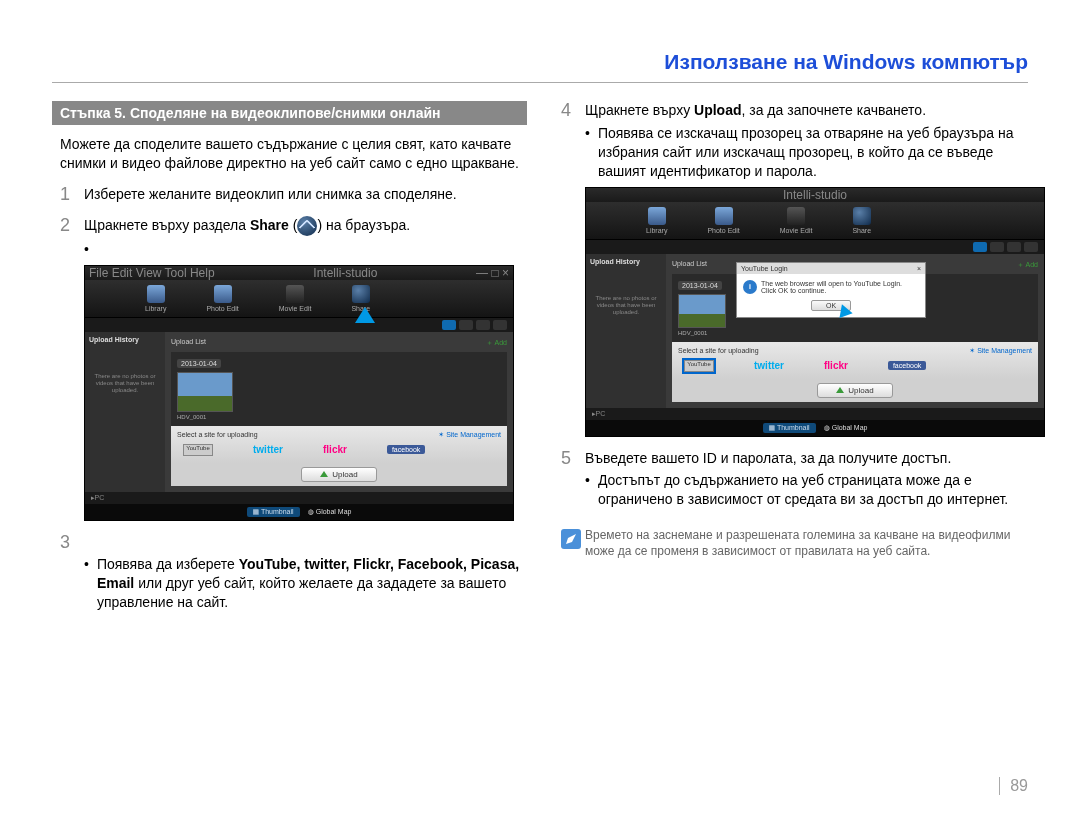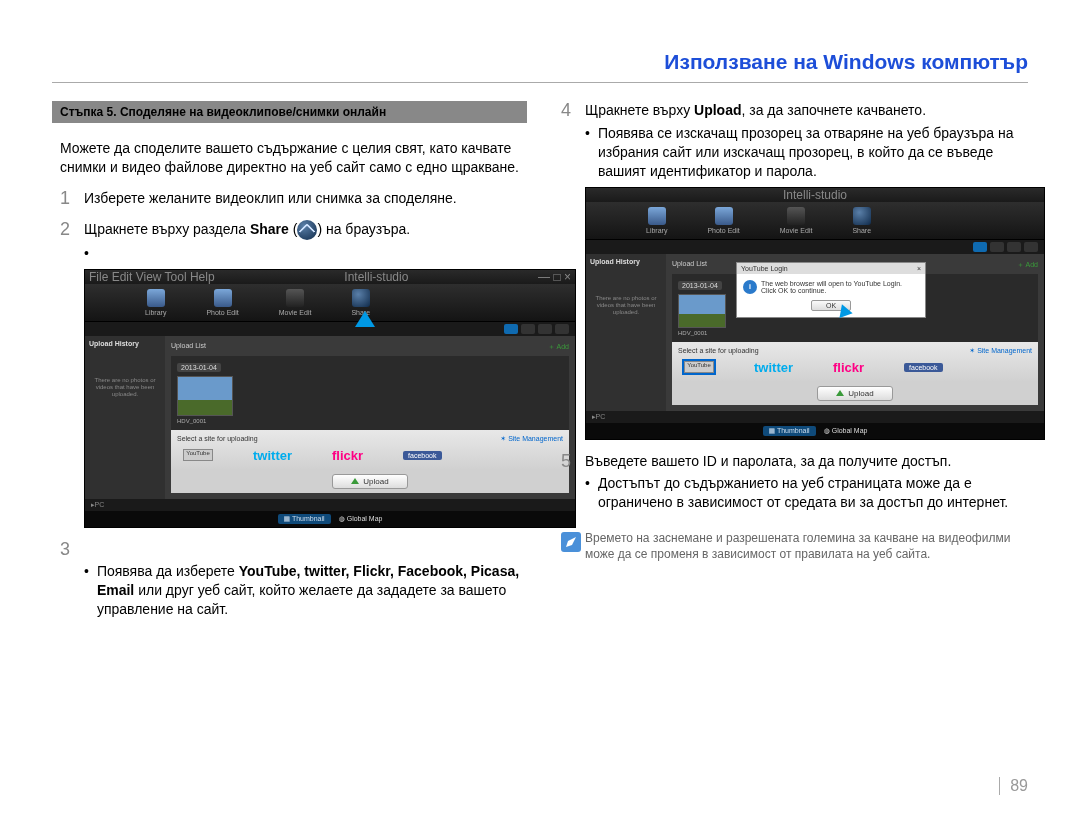--- a/index.html
+++ b/index.html
@@ -25,25 +25,25 @@
     .columns {
       display: flex;
       gap: 26px;
     }
     .col {
       flex: 1;
       min-width: 0;
     }
     .step-banner {
       background: #888;
-      color: #000000;
+      color: #ffffff;
       font-weight: bold;
-      font-size: 12px;
+      font-size: 14px;
       padding: 4px 8px;
-      margin-bottom: 16px;
+      margin-bottom: 10px;
     }
     .intro {
       margin: 0 8px 12px 8px;
       line-height: 1.35;
     }
     .num-item {
       display: flex;
       gap: 10px;
       margin: 12px 0 4px 8px;
     }
@@ -80,21 +80,21 @@
       width: 10px; height: 10px;
       border: 2px solid #cfe3ff;
       border-left: none;
       border-bottom: none;
       transform: rotate(-45deg) translate(-1px,1px);
       border-radius: 0 3px 0 0;
     }
 
     
     .shot {
-      width: 492px;
+      width: 430px;
       margin: 6px 0 12px 32px;
       border: 1px solid #000;
       background: #000;
       font-size: 9px;
       color: #ddd;
     }
     .shot-small { width: 460px; margin-left: 32px; }
     .titlebar {
       height: 14px;
       background: linear-gradient(#2a2a2a,#1a1a1a);
@@ -131,21 +131,21 @@
     .main-h{font-size:7px;color:#ccc;margin-bottom:4px;display:flex;justify-content:space-between;}
     .thumb-row{background:#2a2a2a;padding:6px;display:flex;gap:6px;align-items:flex-start;min-height:60px;}
     .date-chip{font-size:7px;color:#ddd;background:#444;padding:1px 4px;border-radius:2px;margin-bottom:4px;display:inline-block;}
     .thumb{width:56px;height:40px;background:linear-gradient(#6a9acb 60%,#4a6a2a 60%);border:1px solid #555;}
     .thumb-cap{font-size:6px;color:#aaa;margin-top:2px;}
     .empty-msg{font-size:6px;color:#888;margin-top:30px;text-align:center;line-height:1.2;}
     .site-bar{background:linear-gradient(#e8e8e8,#d0d0d0);padding:5px 6px;color:#333;}
     .site-label{font-size:7px;margin-bottom:3px;display:flex;justify-content:space-between;}
     .btn-mgmt{font-size:7px;color:#06c;display:flex;align-items:center;gap:2px;}
     .sites{display:flex;gap:40px;align-items:center;padding:2px 6px;}
-    .site{font-size:13px;font-weight:bold;}
+    .site{font-size:10px;font-weight:bold;}
     .yt{display:inline-block;width:30px;height:12px;background:#ccc;border:1px solid #888;font-size:6px;text-align:center;color:#333;}
     .tw{color:#00aced;}
     .fl{color:#ff0084;}
     .fb{display:inline-block;padding:1px 5px;background:#3b5998;color:#fff;border-radius:2px;font-size:7px;}
     .upload-bar{background:#d0d0d0;padding:4px;text-align:center;}
     .upload-btn{display:inline-flex;align-items:center;gap:4px;background:linear-gradient(#fff,#ddd);border:1px solid #999;border-radius:3px;padding:2px 18px;font-size:8px;color:#333;}
     .upload-btn::before{content:"";width:0;height:0;border-left:4px solid transparent;border-right:4px solid transparent;border-bottom:6px solid #3a9a3a;}
     .foot{height:12px;background:#1a1a1a;display:flex;align-items:center;padding:0 6px;font-size:7px;color:#888;}
     .foot-r{height:16px;background:#0a0a0a;display:flex;justify-content:center;align-items:center;gap:8px;font-size:7px;}
     .ft-btn{background:#0f4a7a;padding:1px 6px;border-radius:2px;color:#cde;}

